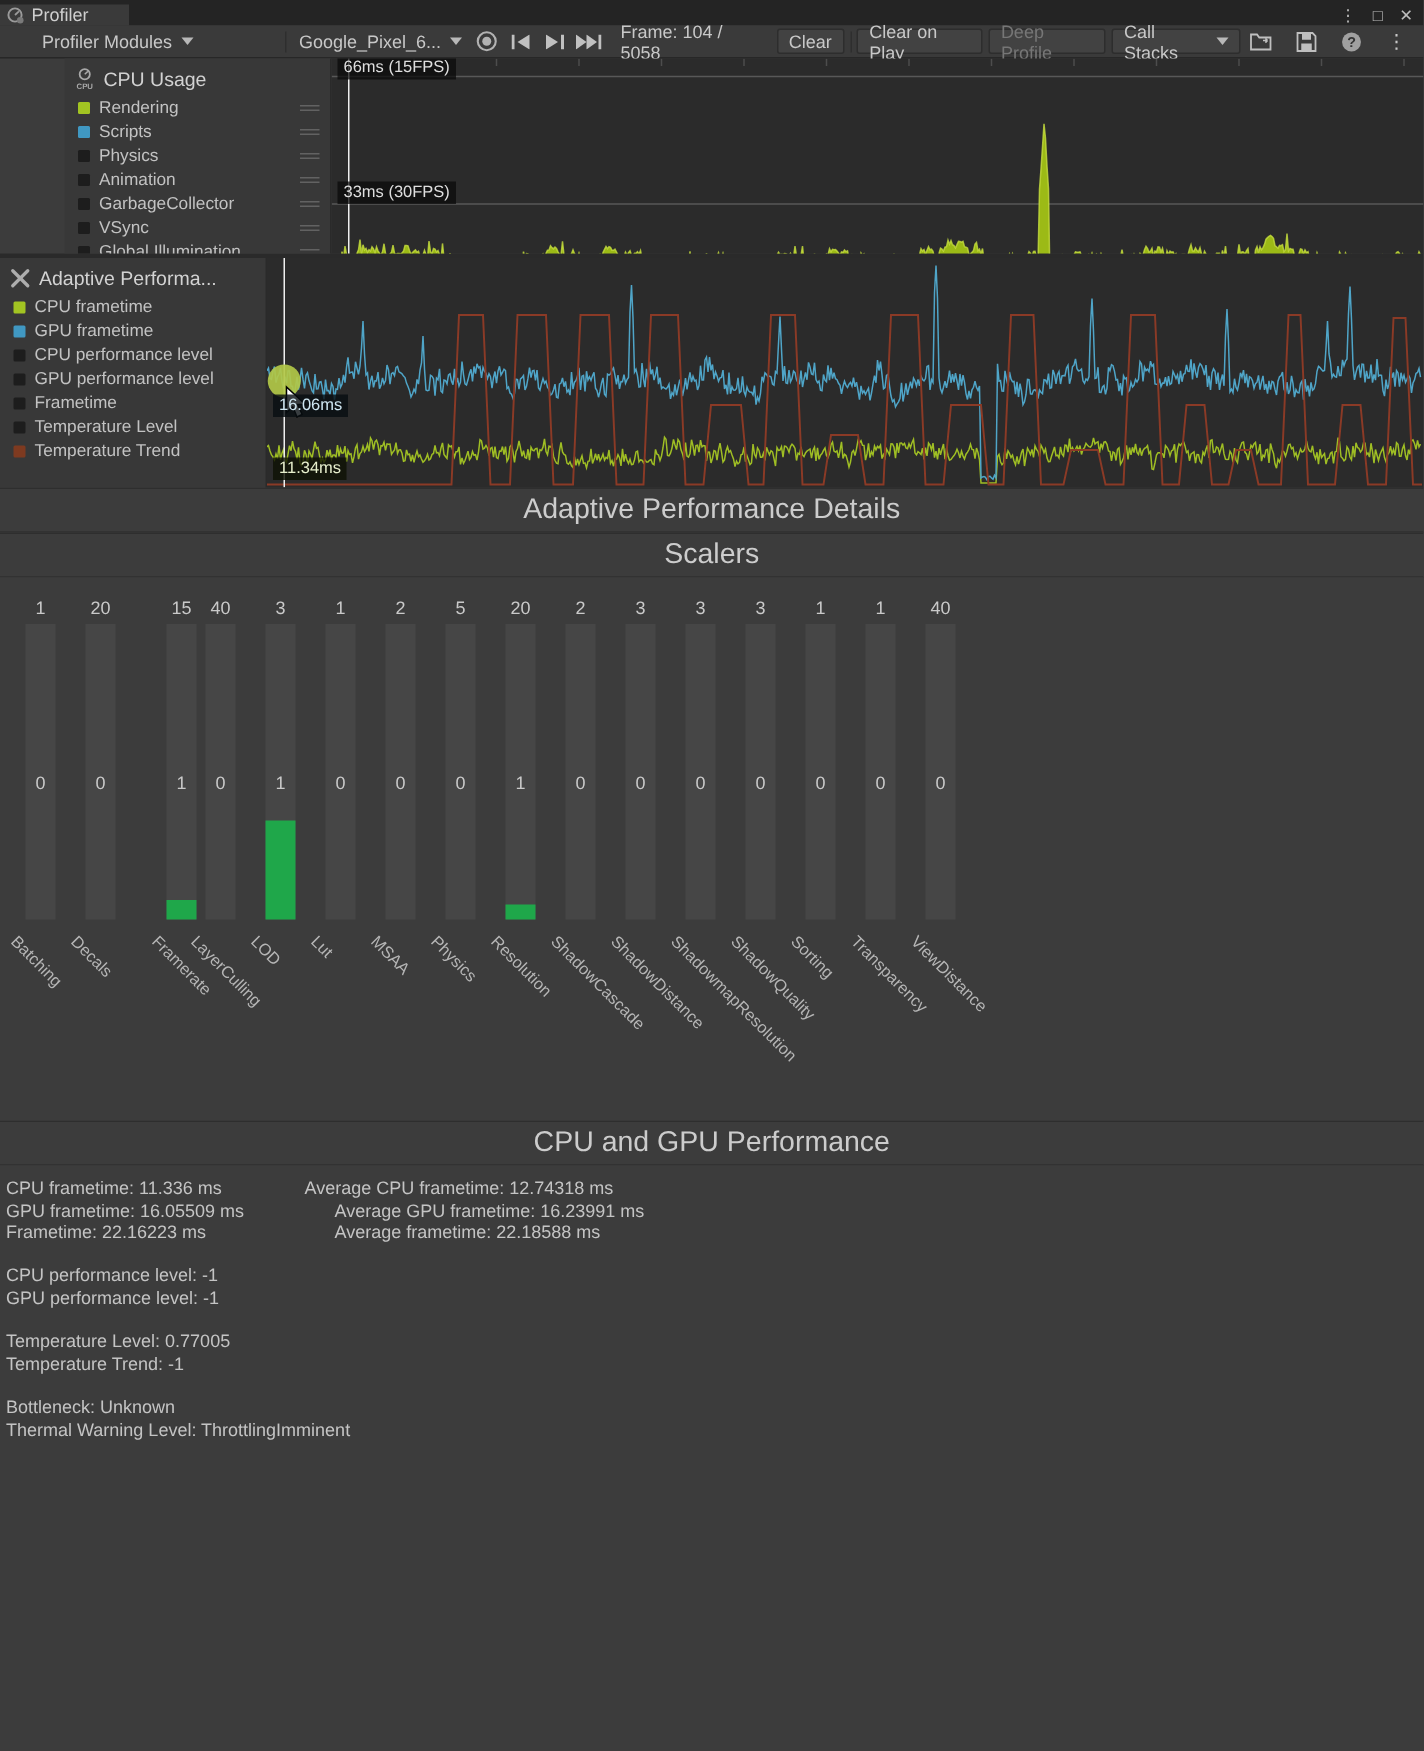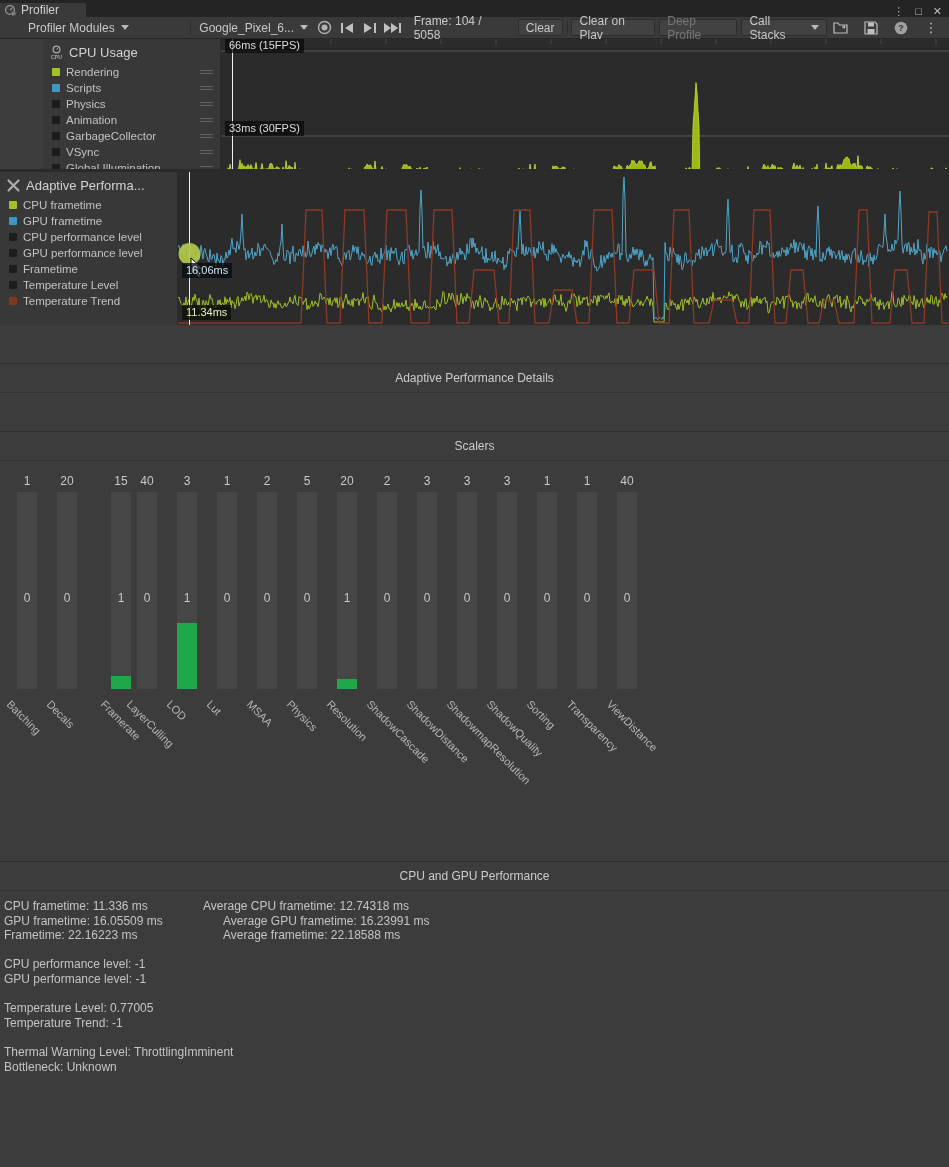--- a/index.html
+++ b/index.html
@@ -34,22 +34,22 @@
   .handle{margin-left:auto;margin-right:7px;width:13px;flex:none;}
   .handle i{display:block;border-top:1px solid #626262;margin:2px 0;}
   .glabel{position:absolute;left:4px;background:rgba(8,8,8,.72);color:#dedede;font-size:11px;line-height:15px;padding:0 4px;white-space:nowrap;}
   .gl0{top:-1px}.gl1{top:82px}.gl2{top:137px}
   .vlab-r{top:142px;color:#c9d65c;background:rgba(18,24,2,.8);}
   .vlab-s{top:165px;color:#9fd3e8;background:rgba(3,20,28,.8);margin-left:40px;}
   .ap-gpu{top:91px;color:#cfe6f1;background:rgba(8,14,18,.8);}
   .ap-cpu{top:133px;color:#e7efcd;background:rgba(14,18,4,.8);}
   svg{display:block;}
   
-  .section-header{height:28px;line-height:28px;text-align:center;font-size:12px;color:#cccccc;background:#3c3c3c;
-    border-top:1px solid #2e2e2e;border-bottom:1px solid #323232;margin-top:38px;}
+  .section-header{height:28px;line-height:28px;text-align:center;font-size:19px;color:#cccccc;background:#3c3c3c;
+    border-top:1px solid #2e2e2e;border-bottom:1px solid #323232;}
   
   #details{position:relative;height:144px;background:#3c3c3c;}
   .col-label{position:absolute;top:11px;font-size:12px;font-weight:bold;color:#c8c8c8;text-align:center;}
   #bottleneck-label{left:0;width:474px;}
   #thermal-label{left:474px;width:475px;}
   #bottleneck-value{position:absolute;left:177px;top:43px;width:120px;height:33px;display:flex;align-items:center;justify-content:center;
     font-size:13px;font-weight:bold;color:#f2e9e1;border-radius:1px;}
   #gauge{position:absolute;left:651px;top:27px;}
   #thermal-status{position:absolute;left:474px;top:107px;width:475px;text-align:center;font-size:12px;font-weight:bold;color:#c8c8c8;}
   
@@ -531,19 +531,19 @@
         <div class="perf-line">GPU performance level: -1</div>
 
         <div class="perf-line">&nbsp;</div>
 
         <div class="perf-line">Temperature Level: 0.77005</div>
 
         <div class="perf-line">Temperature Trend: -1</div>
 
         <div class="perf-line">&nbsp;</div>
 
+        <div class="perf-line">Bottleneck: Unknown</div>
+
         <div class="perf-line">Thermal Warning Level: ThrottlingImminent</div>
-
-        <div class="perf-line">Bottleneck: Unknown</div>
       </div>
   </div>
 
 </div>
 
 </body></html>

